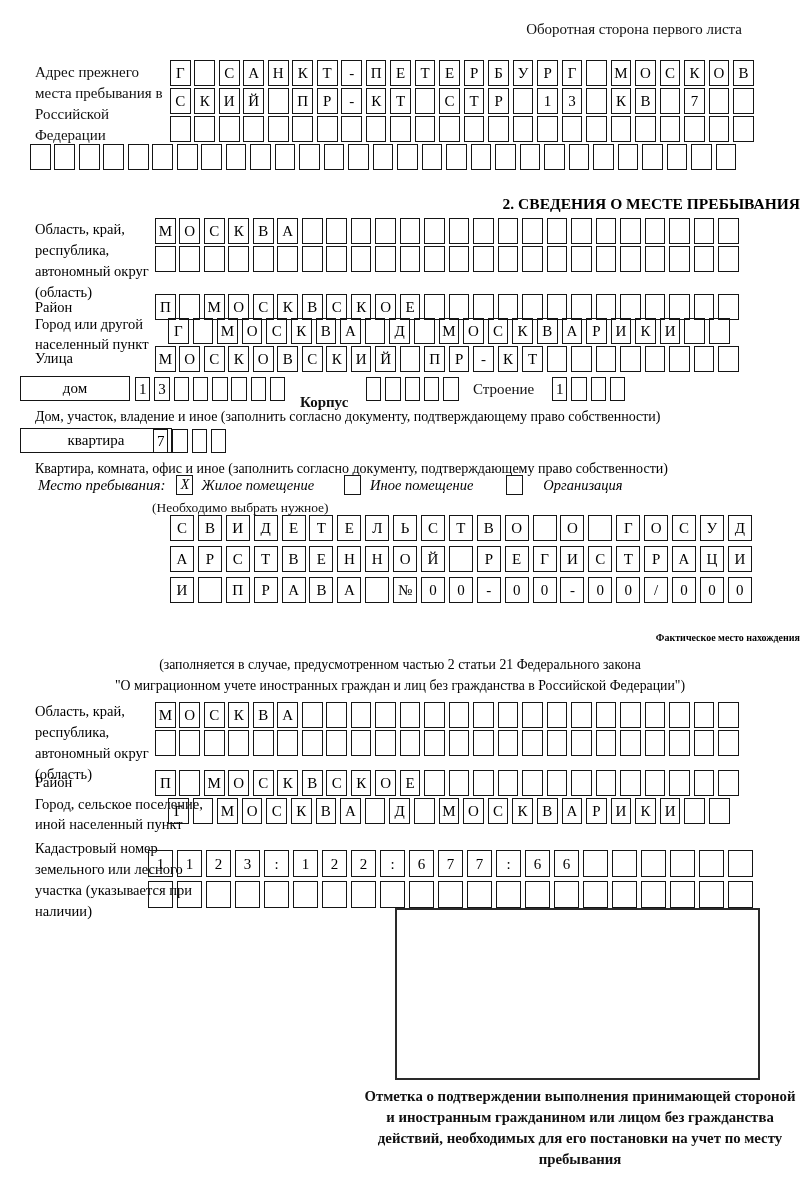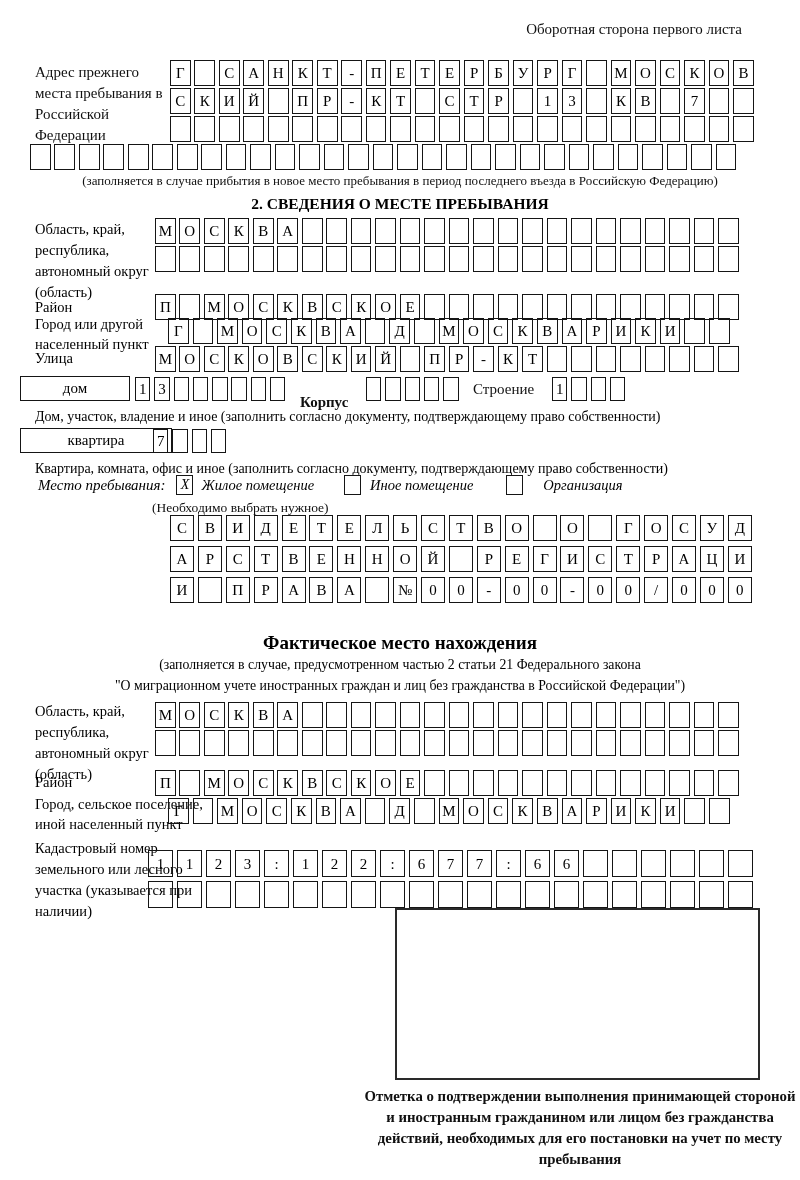--- a/index.html
+++ b/index.html
@@ -7,21 +7,21 @@
   .page {
     position:relative; width:800px; height:1180px; margin:0 auto;
     background:#ffffff; color:#000;
     font-family:"Liberation Serif","DejaVu Serif",serif;
     overflow:hidden;
   }
   .abs { position:absolute; }
   .lbl { font-size:14.5px; line-height:21px; color:#000000; }
   .lbl15 { font-size:15px; line-height:21px; color:#101010; }
   .center { width:100%; text-align:center; }
-  .title { font-weight:bold; font-size:15.5px; }
+  .title { font-weight:bold; font-size:15.5px;text-align:right; }
   .smallnote { font-size:13px; color:#101010; }
   .cellrow { position:absolute; display:flex; gap:3.9px; }
   .cell {
     flex:0 0 auto; width:20.6px; height:26px;
     border:1.9px solid #151515;
     display:flex; align-items:center; justify-content:center;
     font-size:15px; padding-top:1px;
   }
   .cellrow.wide  .cell { width:24px; }
   .cellrow.kad   .cell { width:25px; height:27px; }
@@ -150,21 +150,20 @@
       <div class="cell"></div>
       <div class="cell"></div>
       <div class="cell"></div>
       <div class="cell"></div>
       <div class="cell"></div>
       <div class="cell"></div>
       <div class="cell"></div>
       <div class="cell"></div>
       <div class="cell"></div>
     </div>
-  <div class="abs center smallnote" style="top:173px;">(заполняется в случае прибытия в новое место пребывания в период последнего въезда в Российскую Федерацию)</div>
 
   <div class="abs center title" style="top:195px;">2. СВЕДЕНИЯ О МЕСТЕ ПРЕБЫВАНИЯ</div>
 
   <div class="abs lbl" style="left:35px; top:219px; width:118px;">Область, край, республика, автономный округ (область)</div>
   <div class="cellrow" style="left:155px; top:218px;">
       <div class="cell">М</div>
       <div class="cell">О</div>
       <div class="cell">С</div>
       <div class="cell">К</div>
       <div class="cell">В</div>
@@ -409,21 +408,21 @@
       <div class="cell">0</div>
       <div class="cell">-</div>
       <div class="cell">0</div>
       <div class="cell">0</div>
       <div class="cell">/</div>
       <div class="cell">0</div>
       <div class="cell">0</div>
       <div class="cell">0</div>
     </div>
 
-  <div class="abs center title" style="top:632px; font-size:19px;">Фактическое место нахождения</div>
+  <div class="abs center title" style="top:632px; font-size:10px;">Фактическое место нахождения</div>
   <div class="abs center" style="top:657px; font-size:13.8px;">(заполняется в случае, предусмотренном частью 2 статьи 21 Федерального закона</div>
   <div class="abs center" style="top:678px; font-size:13.8px;">"О миграционном учете иностранных граждан и лиц без гражданства в Российской Федерации")</div>
 
   <div class="abs lbl" style="left:35px; top:701px; width:125px;">Область, край, республика, автономный округ (область)</div>
   <div class="cellrow" style="left:155px; top:702px;">
       <div class="cell">М</div>
       <div class="cell">О</div>
       <div class="cell">С</div>
       <div class="cell">К</div>
       <div class="cell">В</div>

